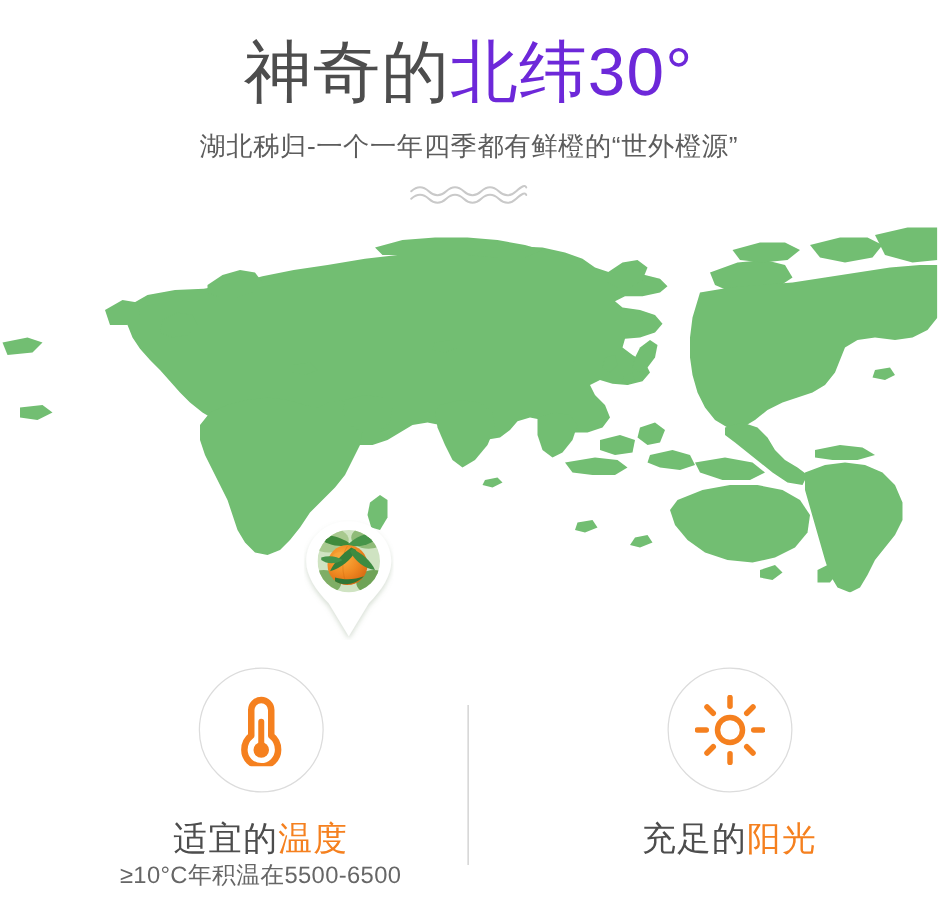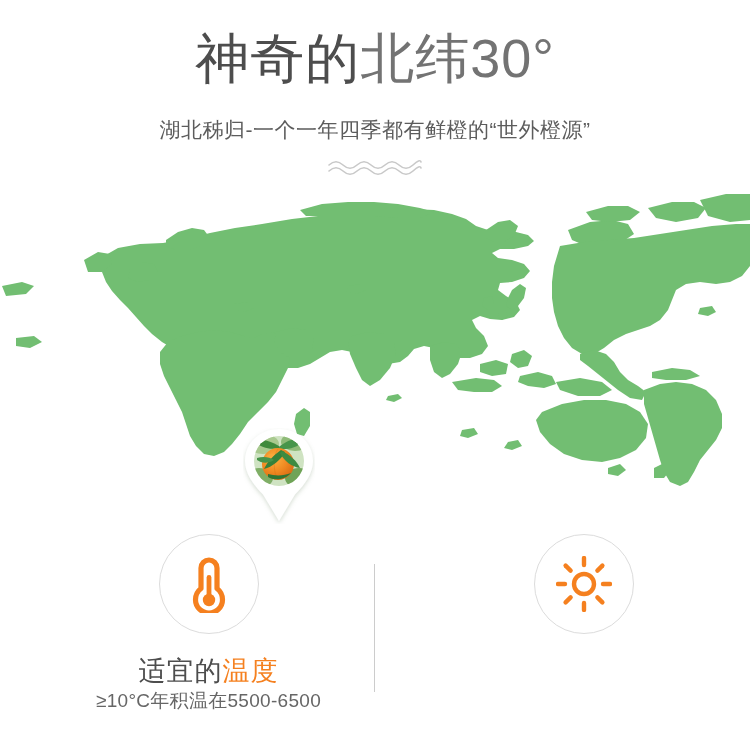--- a/index.html
+++ b/index.html
@@ -23,25 +23,25 @@
   }
   .main-title {
     font-size: 54px;
     line-height: 64px;
     font-weight: 400;
     letter-spacing: 1px;
     color: #4d4d4d;
     white-space: nowrap;
   }
   .main-title .accent {
-    color: #737373;
+    color: #6d28d9;
     text-align: center;
   }
   .sub-title {
-    margin-top: 26px;
+    margin-top: 14px;
     font-size: 21px;
     line-height: 28px;
     font-weight: 400;
     color: #5c5c5c;
     letter-spacing: 0.5px;
     white-space: nowrap;
     text-align: center;
   }
 
   
@@ -325,14 +325,17 @@
           <line x1="28" y1="47" x2="28" y2="54"></line>
           <line x1="2" y1="28" x2="9" y2="28"></line>
           <line x1="47" y1="28" x2="54" y2="28"></line>
           <line x1="9.6" y1="9.6" x2="14.6" y2="14.6"></line>
           <line x1="41.4" y1="41.4" x2="46.4" y2="46.4"></line>
           <line x1="46.4" y1="9.6" x2="41.4" y2="14.6"></line>
           <line x1="14.6" y1="41.4" x2="9.6" y2="46.4"></line>
         </g>
       </svg>
     </div>
+    <div class="feature-title">
+      <span>充足的</span><span class="accent">阳光</span>
+    </div>
   </div>
 </div>
 
 </body></html>

